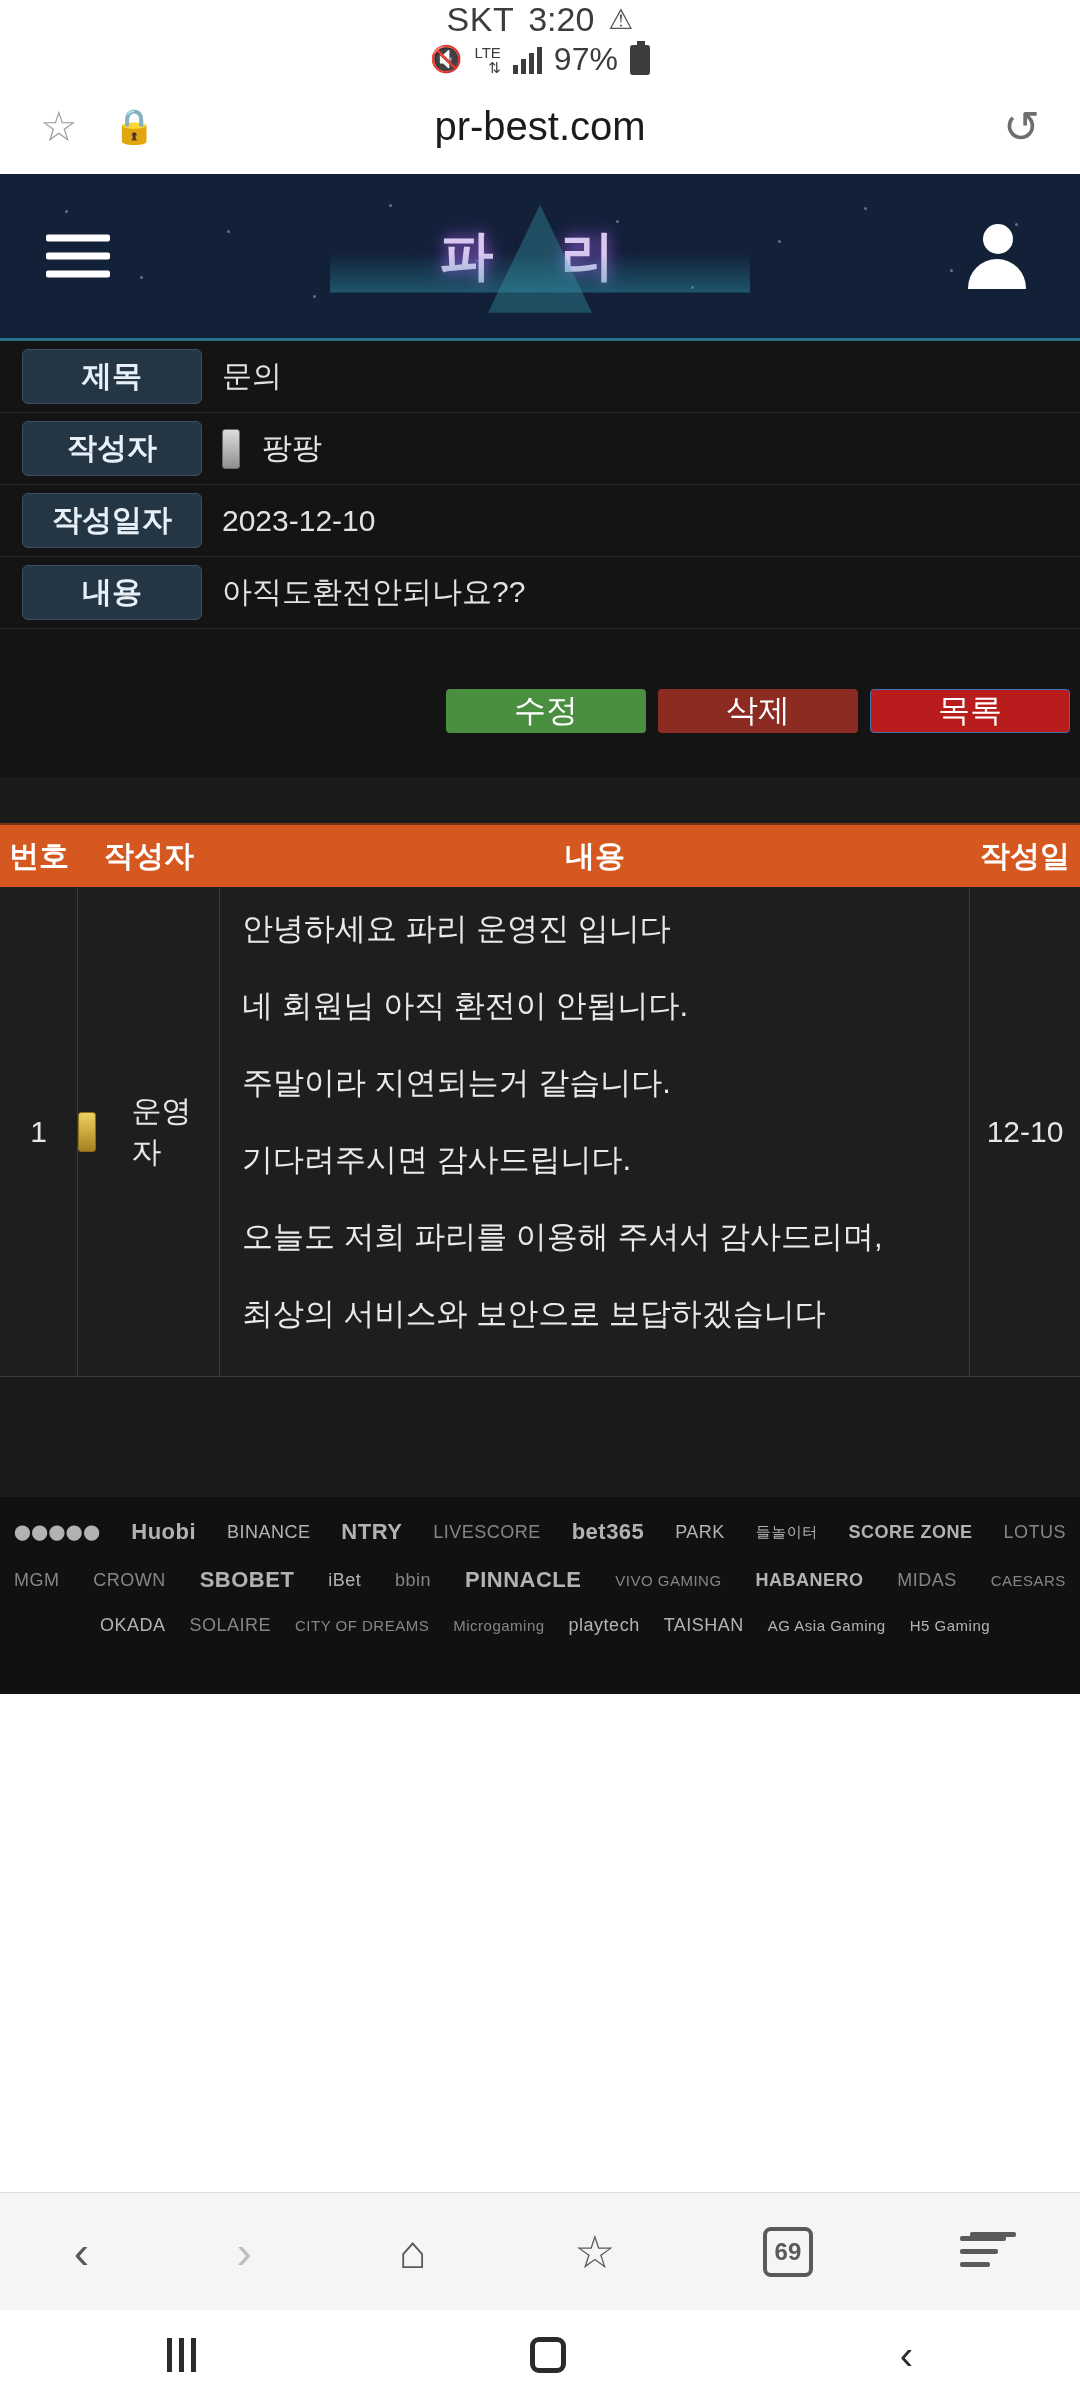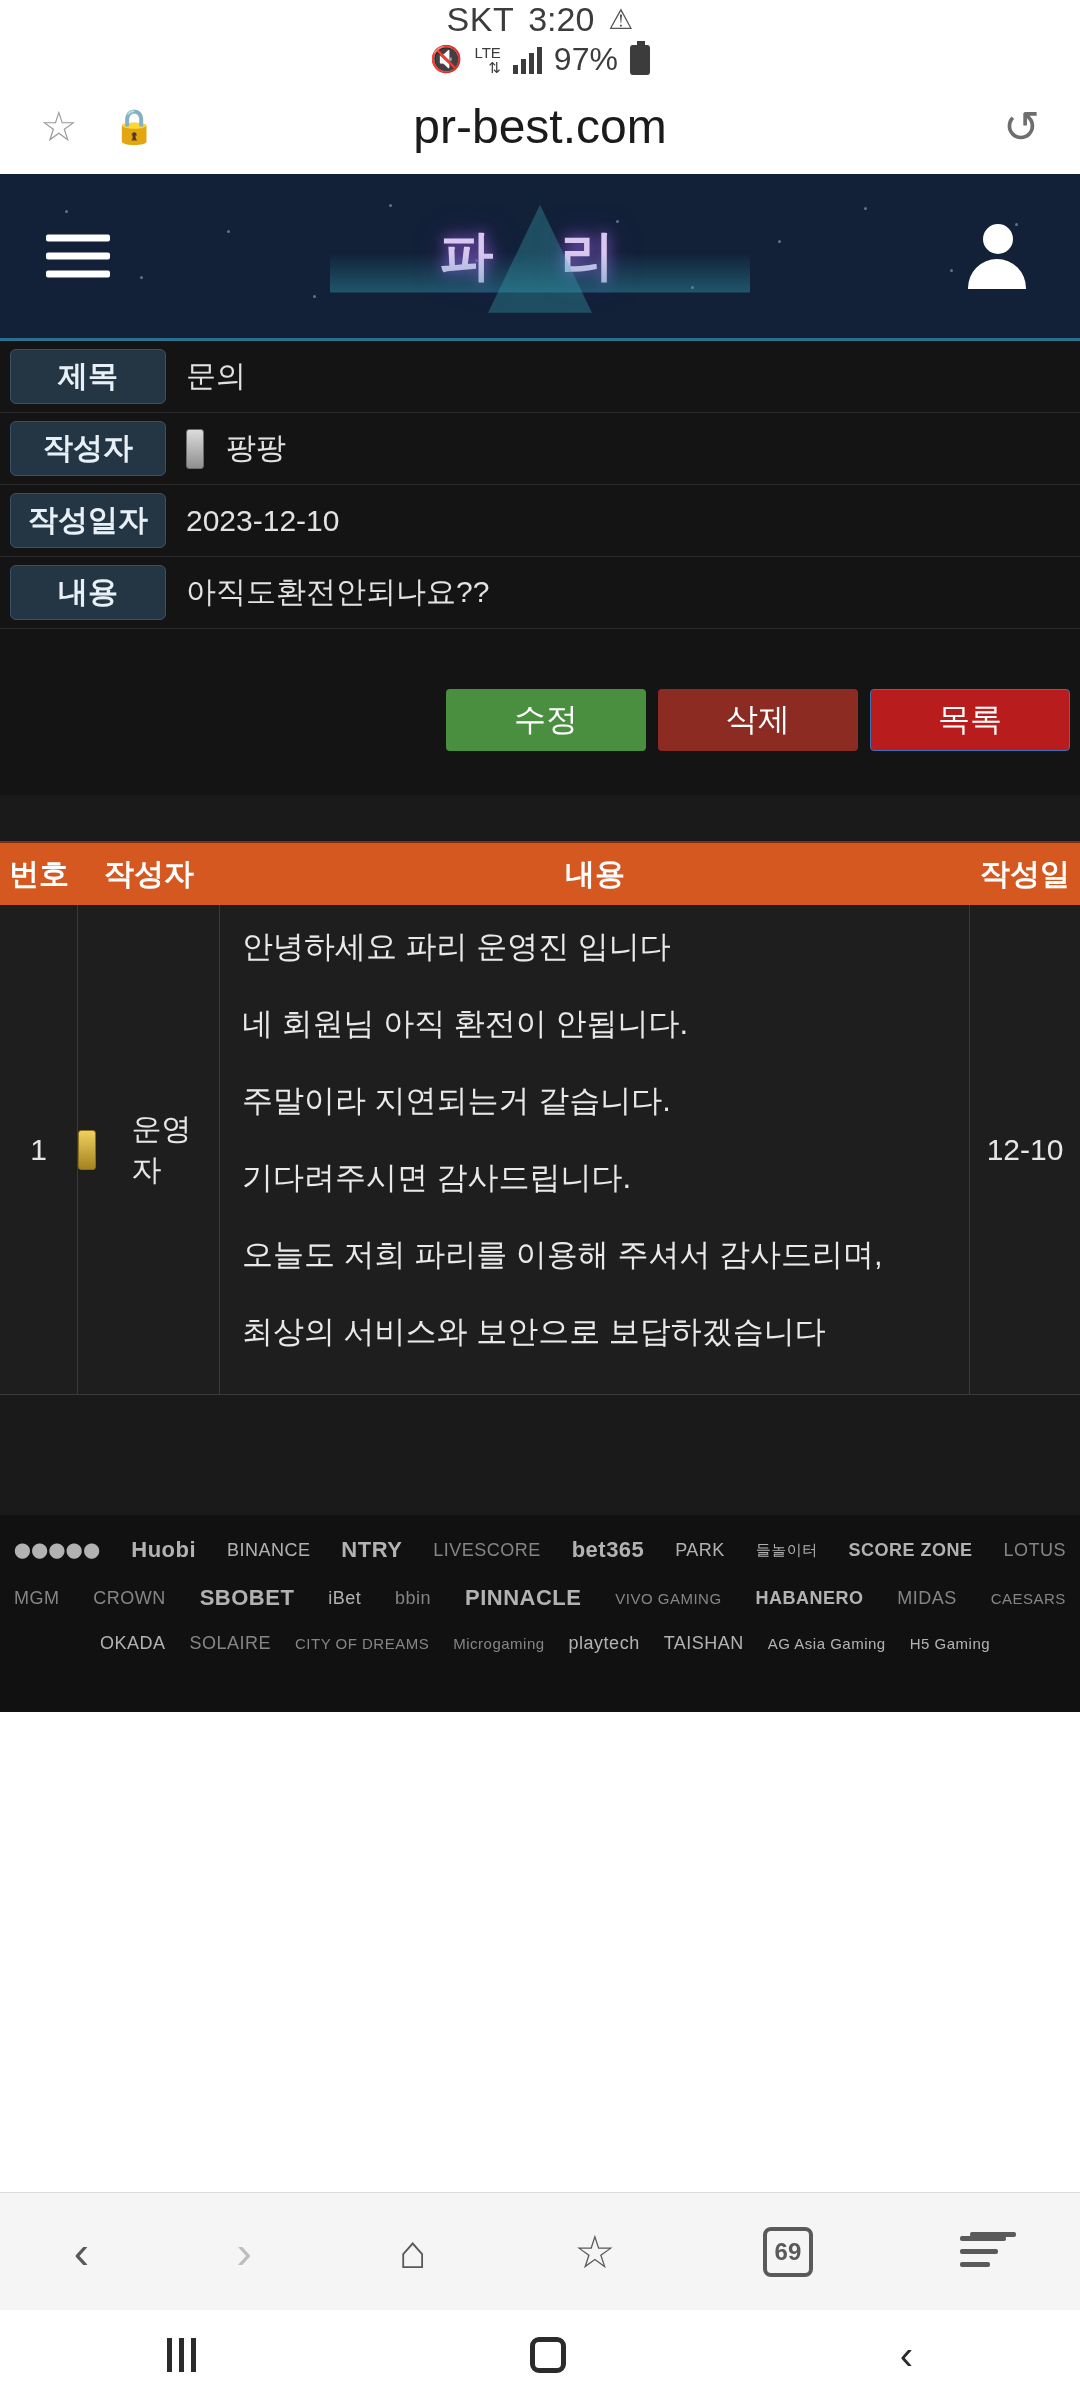--- a/index.html
+++ b/index.html
@@ -50,21 +50,21 @@
     background: #ffffff;
     display: flex;
     align-items: center;
     padding: 0 40px;
     position: relative;
   }
   .url-star { font-size: 42px; color: #9a9a9a; }
   .url-lock { margin-left: 36px; font-size: 34px; color: #8c8c8c; }
   .url-text {
     position: absolute; left: 0; right: 0; text-align: center;
-    font-size: 48px; color: #1b1b1b;
+    font-size: 40px; color: #1b1b1b;
   }
   .url-reload {
     margin-left: auto; font-size: 44px; color: #6e6e6e;
     transform: scaleX(-1);
   }
 
   
   .site-header {
     height: 167px;
     background: #122038;
@@ -118,21 +118,21 @@
 
   
   .page-body { background: #1a1a1a; }
   .post-detail { background: #141414; }
   .row {
     display: flex; align-items: stretch;
     border-bottom: 1px solid #2b2b2b;
     min-height: 72px;
   }
   .row-label {
-    width: 156px; margin: 8px 0 8px 10px;
+    width: 180px; margin: 8px 0 8px 22px;
     background: #243544; color: #e8f0f7;
     border: 1px solid #3c5064; border-radius: 6px;
     display: flex; align-items: center; justify-content: center;
     font-size: 30px; font-weight: bold;
     flex-shrink: 0;
   }
   .row-value {
     flex: 1; display: flex; align-items: center;
     color: #e2e2e2; font-size: 30px;
     padding-left: 20px;
@@ -146,21 +146,21 @@
     background: linear-gradient(to bottom,#f0d060,#a5821f);
     border-color: #8c6d18;
   }
 
   .btn-row {
     display: flex; justify-content: flex-end; gap: 12px;
     padding: 60px 10px 44px 0;
     background: #141414;
   }
   .btn {
-    width: 200px; height: 62px; border-radius: 4px;
+    width: 200px; height: 44px; border-radius: 4px;
     display: flex; align-items: center; justify-content: center;
     font-size: 32px; color: #fff;
   }
   .btn-edit { background: #4a8f3f; }
   .btn-del  { background: #8c2b22; }
   .btn-list { background: #b91c1c; border: 1px solid #3f6fb5; }
 
   .spacer-bar { height: 46px; background: #1a1a1a; }
 
   

